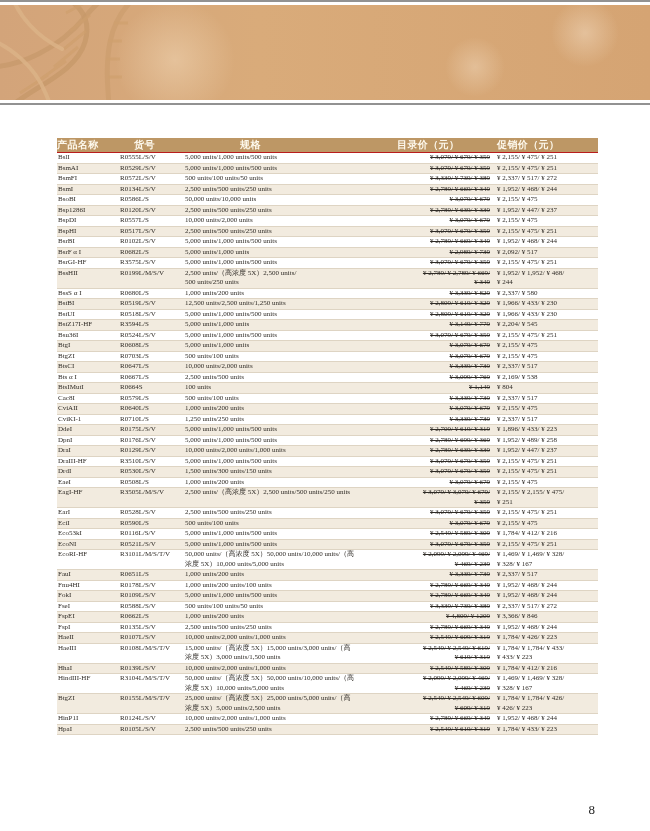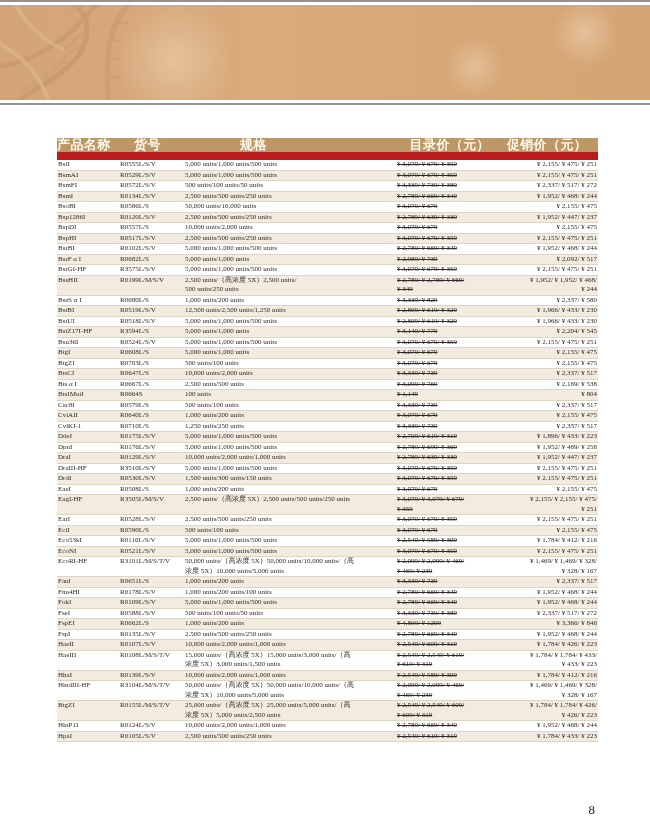--- a/index.html
+++ b/index.html
@@ -20,37 +20,37 @@
   .band svg{position:absolute;left:-10px;top:-8px;opacity:.55;}
   .bottom-rule{position:absolute;left:0;top:103px;width:650px;height:2px;background:#929292;}
 
   table.pricelist{
     position:absolute;left:57px;top:138px;width:541px;
     border-collapse:collapse;table-layout:fixed;
   }
   col.w-name{width:63px;} col.w-cat{width:65px;} col.w-spec{width:212px;}
   col.w-list{width:100px;} col.w-promo{width:101px;}
   thead th{
-    background:#bd9765;color:#fdf8ec;font-size:13px;font-weight:bold;
+    background:#bd9765;color:#fdf8ec;font-size:10px;font-weight:bold;
     line-height:14px;height:14px;padding:0;text-align:left;
-    border-bottom:8px solid #b91c1c;letter-spacing:.4px;
+    border-bottom:1px solid #b91c1c;letter-spacing:.4px;
   }
   th.h-cat{padding-left:14px;}
   th.h-spec{padding-left:55px;}
-  th.h-list{text-align:right;padding-right:7px;}
-  th.h-promo{text-align:center;padding-right:1px;}
+  th.h-list{padding-right:7px;}
+  th.h-promo{text-align:left;padding-right:1px;}
   td{
     font-size:7px;line-height:9.5px;color:#2f2b26;vertical-align:top;
     padding:0;border-bottom:1px solid #ded4c3;white-space:pre-line;
     overflow:hidden;
   }
   tbody tr:nth-child(even) td{background:#f2ebdf;}
   td.c-name{padding-left:1px;margin-top:12px;}
-  td.c-list{padding-right:7px;text-decoration:line-through;}
-  td.c-promo{text-align:right;padding-right:1px;}
+  td.c-list{text-align:right;padding-right:7px;text-decoration:line-through;}
+  td.c-promo{padding-right:1px;}
   .page-num{position:absolute;right:55px;top:802px;font-size:13px;color:#1f1f1f;}
 </style>
 </head>
 <body>
 
 <div class="top-rule"></div>
 
 <div class="band">
   <svg width="320" height="115" viewBox="0 0 320 115">
     <g fill="none" stroke="#bb8f5c" stroke-width="5" stroke-linecap="round">

